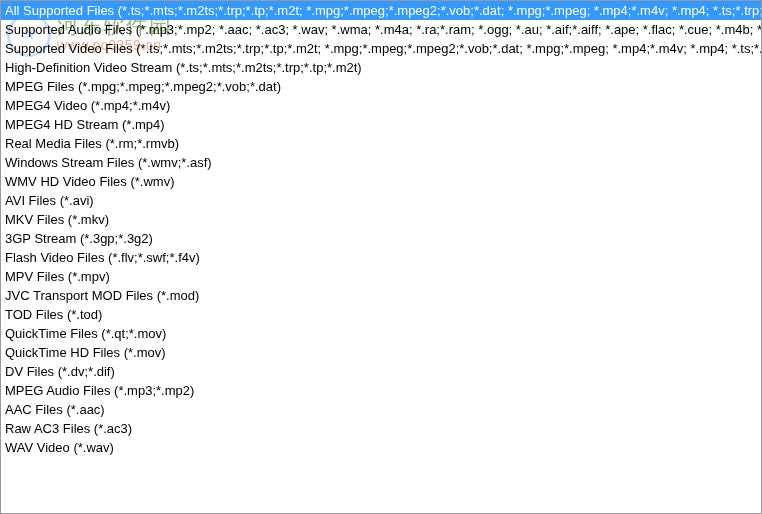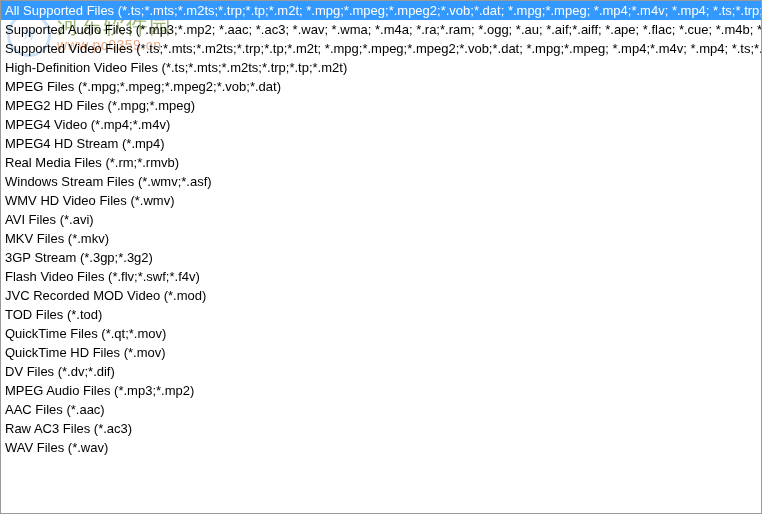--- a/index.html
+++ b/index.html
@@ -88,34 +88,34 @@
 <div class="watermark-area">
   <div class="wm-logo">河</div>
   <div class="wm-main">河东软件园</div>
   <div class="wm-sub">www.pc0359.cn</div>
 </div>
 
 <div class="list-container" id="list">
     <div class="list-item selected">All Supported Files (*.ts;*.mts;*.m2ts;*.trp;*.tp;*.m2t; *.mpg;*.mpeg;*.mpeg2;*.vob;*.dat; *.mpg;*.mpeg; *.mp4;*.m4v; *.mp4; *.ts;*.trp;*</div>
     <div class="list-item">Supported Audio Files (*.mp3;*.mp2; *.aac; *.ac3; *.wav; *.wma; *.m4a; *.ra;*.ram; *.ogg; *.au; *.aif;*.aiff; *.ape; *.flac; *.cue; *.m4b; *.au</div>
     <div class="list-item">Supported Video Files (*.ts;*.mts;*.m2ts;*.trp;*.tp;*.m2t; *.mpg;*.mpeg;*.mpeg2;*.vob;*.dat; *.mpg;*.mpeg; *.mp4;*.m4v; *.mp4; *.ts;*.tr</div>
-    <div class="list-item">High-Definition Video Files (*.ts;*.mts;*.m2ts;*.trp;*.tp;*.m2t)</div>
+    <div class="list-item">High-Definition Video Stream (*.ts;*.mts;*.m2ts;*.trp;*.tp;*.m2t)</div>
     <div class="list-item">MPEG Files (*.mpg;*.mpeg;*.mpeg2;*.vob;*.dat)</div>
-    <div class="list-item">MPEG2 HD Files (*.mpg;*.mpeg)</div>
     <div class="list-item">MPEG4 Video (*.mp4;*.m4v)</div>
     <div class="list-item">MPEG4 HD Stream (*.mp4)</div>
     <div class="list-item">Real Media Files (*.rm;*.rmvb)</div>
     <div class="list-item">Windows Stream Files (*.wmv;*.asf)</div>
     <div class="list-item">WMV HD Video Files (*.wmv)</div>
     <div class="list-item">AVI Files (*.avi)</div>
     <div class="list-item">MKV Files (*.mkv)</div>
     <div class="list-item">3GP Stream (*.3gp;*.3g2)</div>
     <div class="list-item">Flash Video Files (*.flv;*.swf;*.f4v)</div>
-    <div class="list-item">JVC Recorded MOD Video (*.mod)</div>
+    <div class="list-item">MPV Files (*.mpv)</div>
+    <div class="list-item">JVC Transport MOD Files (*.mod)</div>
     <div class="list-item">TOD Files (*.tod)</div>
     <div class="list-item">QuickTime Files (*.qt;*.mov)</div>
     <div class="list-item">QuickTime HD Files (*.mov)</div>
     <div class="list-item">DV Files (*.dv;*.dif)</div>
     <div class="list-item">MPEG Audio Files (*.mp3;*.mp2)</div>
     <div class="list-item">AAC Files (*.aac)</div>
     <div class="list-item">Raw AC3 Files (*.ac3)</div>
-    <div class="list-item">WAV Files (*.wav)</div>
+    <div class="list-item">WAV Video (*.wav)</div>
   </div>
 
 </body></html>

